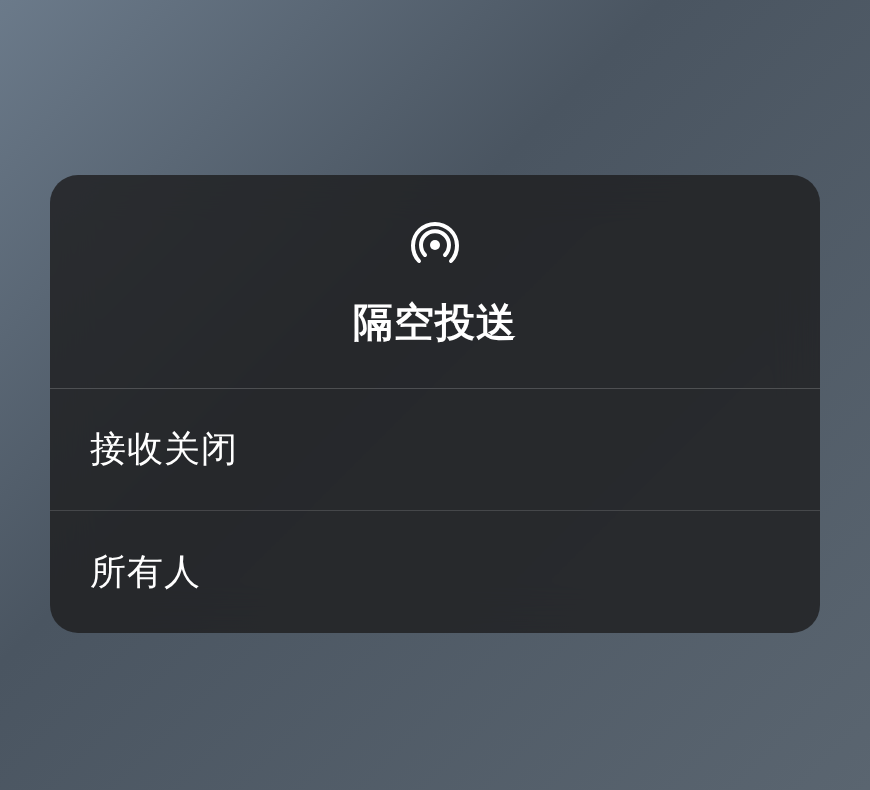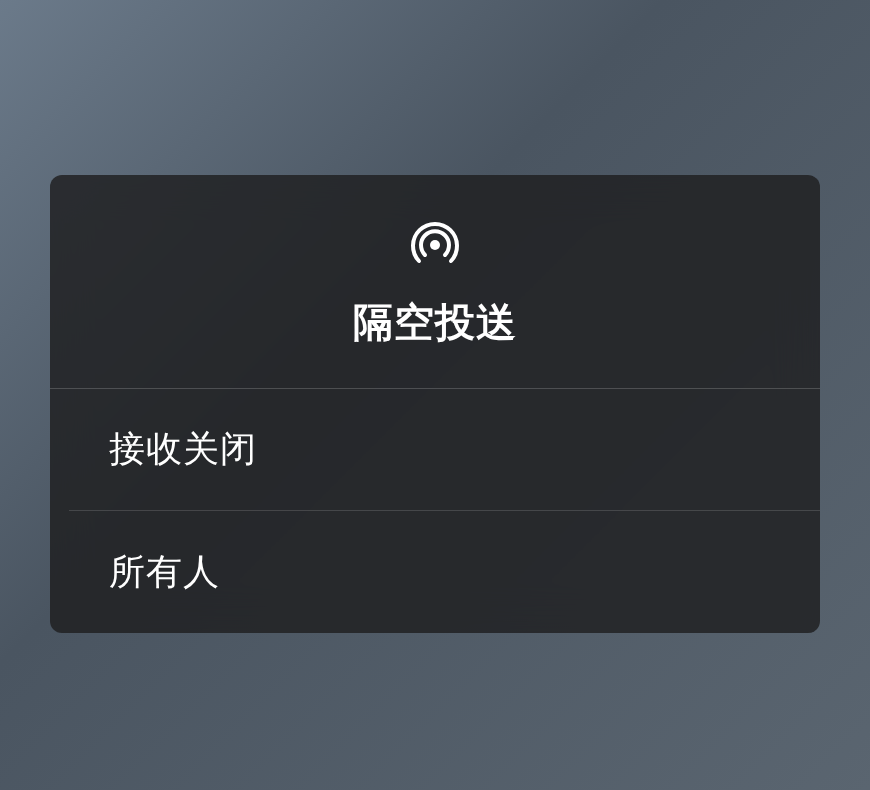--- a/index.html
+++ b/index.html
@@ -15,21 +15,21 @@
       font-family: -apple-system, "PingFang SC", "Hiragino Sans GB", sans-serif;
       display: flex;
       align-items: center;
       justify-content: center;
       overflow: hidden;
     }
     
     .panel {
       width: 770px;
       background: rgba(30, 30, 32, 0.82);
-      border-radius: 12px;
+      border-radius: 28px;
       overflow: hidden;
       backdrop-filter: blur(20px);
       margin-top: 18px;
     }
     
     .header {
       display: flex;
       flex-direction: column;
       align-items: center;
       padding: 40px 0 38px 0;
@@ -48,21 +48,20 @@
     .title {
       color: #ffffff;
       font-size: 40px;
       font-weight: 600;
       letter-spacing: 1px;
     }
     
     .options {
       display: flex;
       flex-direction: column;
-      padding-left: 19px;
     }
     
     .option {
       display: flex;
       align-items: center;
       justify-content: space-between;
       padding: 0 40px;
       height: 122px;
       border-bottom: 1px solid rgba(255, 255, 255, 0.14);
       cursor: pointer;

